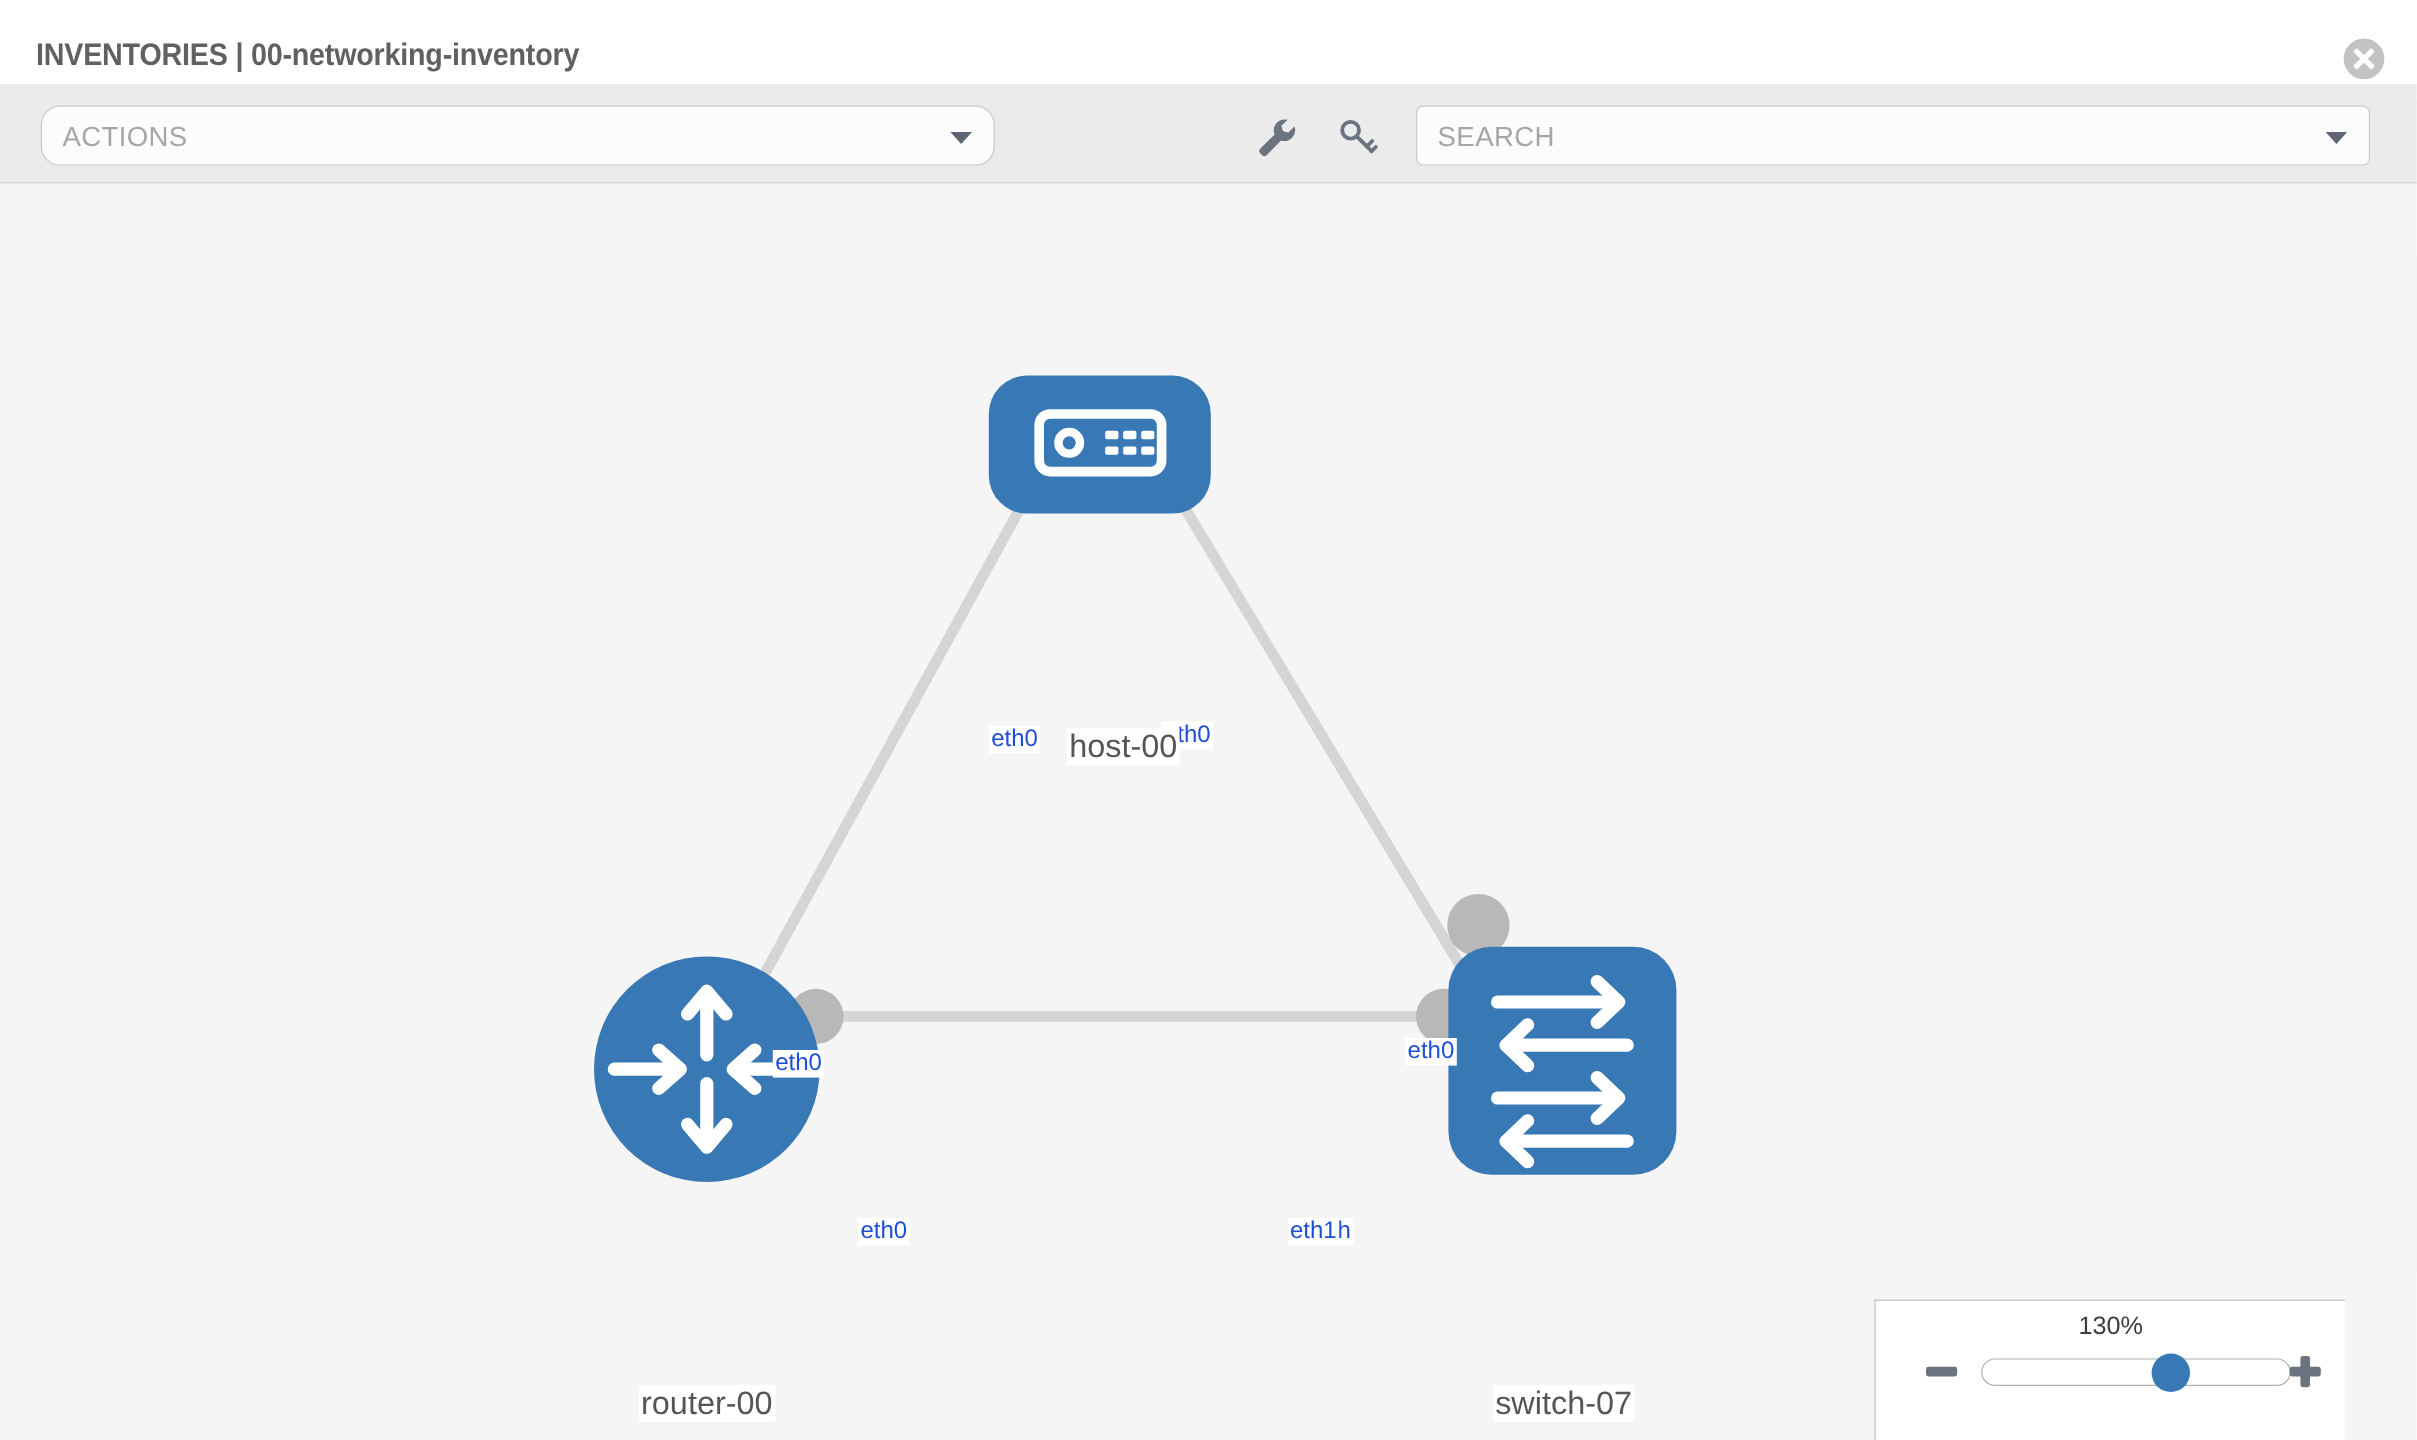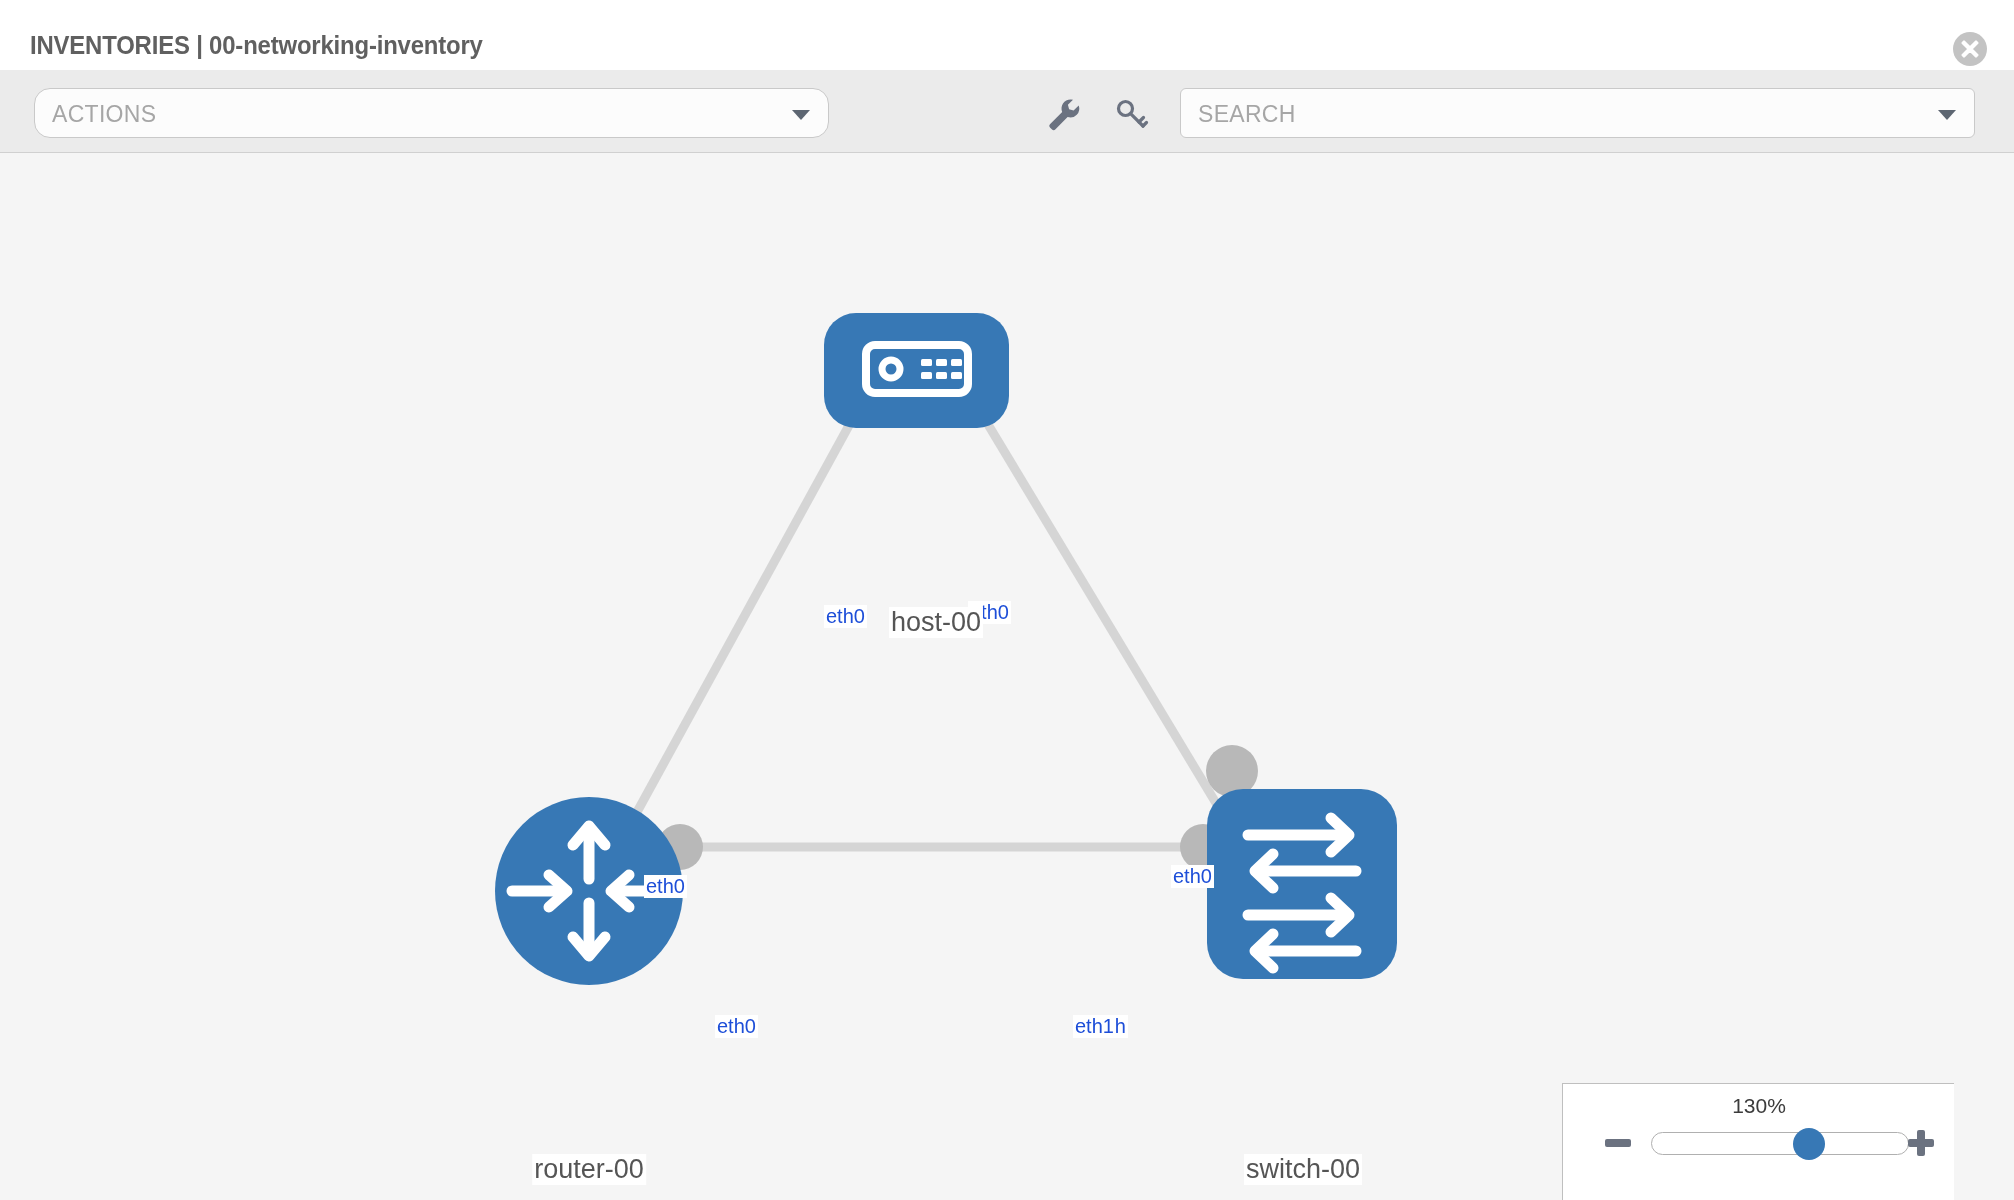--- a/index.html
+++ b/index.html
@@ -343,21 +343,21 @@
   <span class="iface-label" style="left:824px; top:452px;">eth0</span>
   <span class="iface-label" style="left:968px; top:448px;">eth0</span>
   <span class="iface-label" style="left:644px; top:722px;">eth0</span>
   <span class="iface-label" style="left:1171px; top:712px;">eth0</span>
   <span class="iface-label" style="left:715px; top:862px;">eth0</span>
   <span class="iface-label" style="left:1096px; top:862px;">eth</span>
   <span class="iface-label" style="left:1073px; top:862px;">eth1</span>
 
   <span class="node-label" style="left:916px; top:454px;margin-left:20px;">host-00</span>
   <span class="node-label" style="left:589px; top:1001px;">router-00</span>
-  <span class="node-label" style="left:1303px; top:1001px;">switch-00</span>
+  <span class="node-label" style="left:1303px; top:1001px;">switch-07</span>
 </div>
 
 <div class="zoom-panel">
   <div class="zoom-level">130%</div>
   <div class="zoom-minus"></div>
   <div class="zoom-track"></div>
   <div class="zoom-thumb" id="zoom-thumb" style="left: 230.38px;"></div>
   <div class="zoom-plus"></div>
 </div>
 

